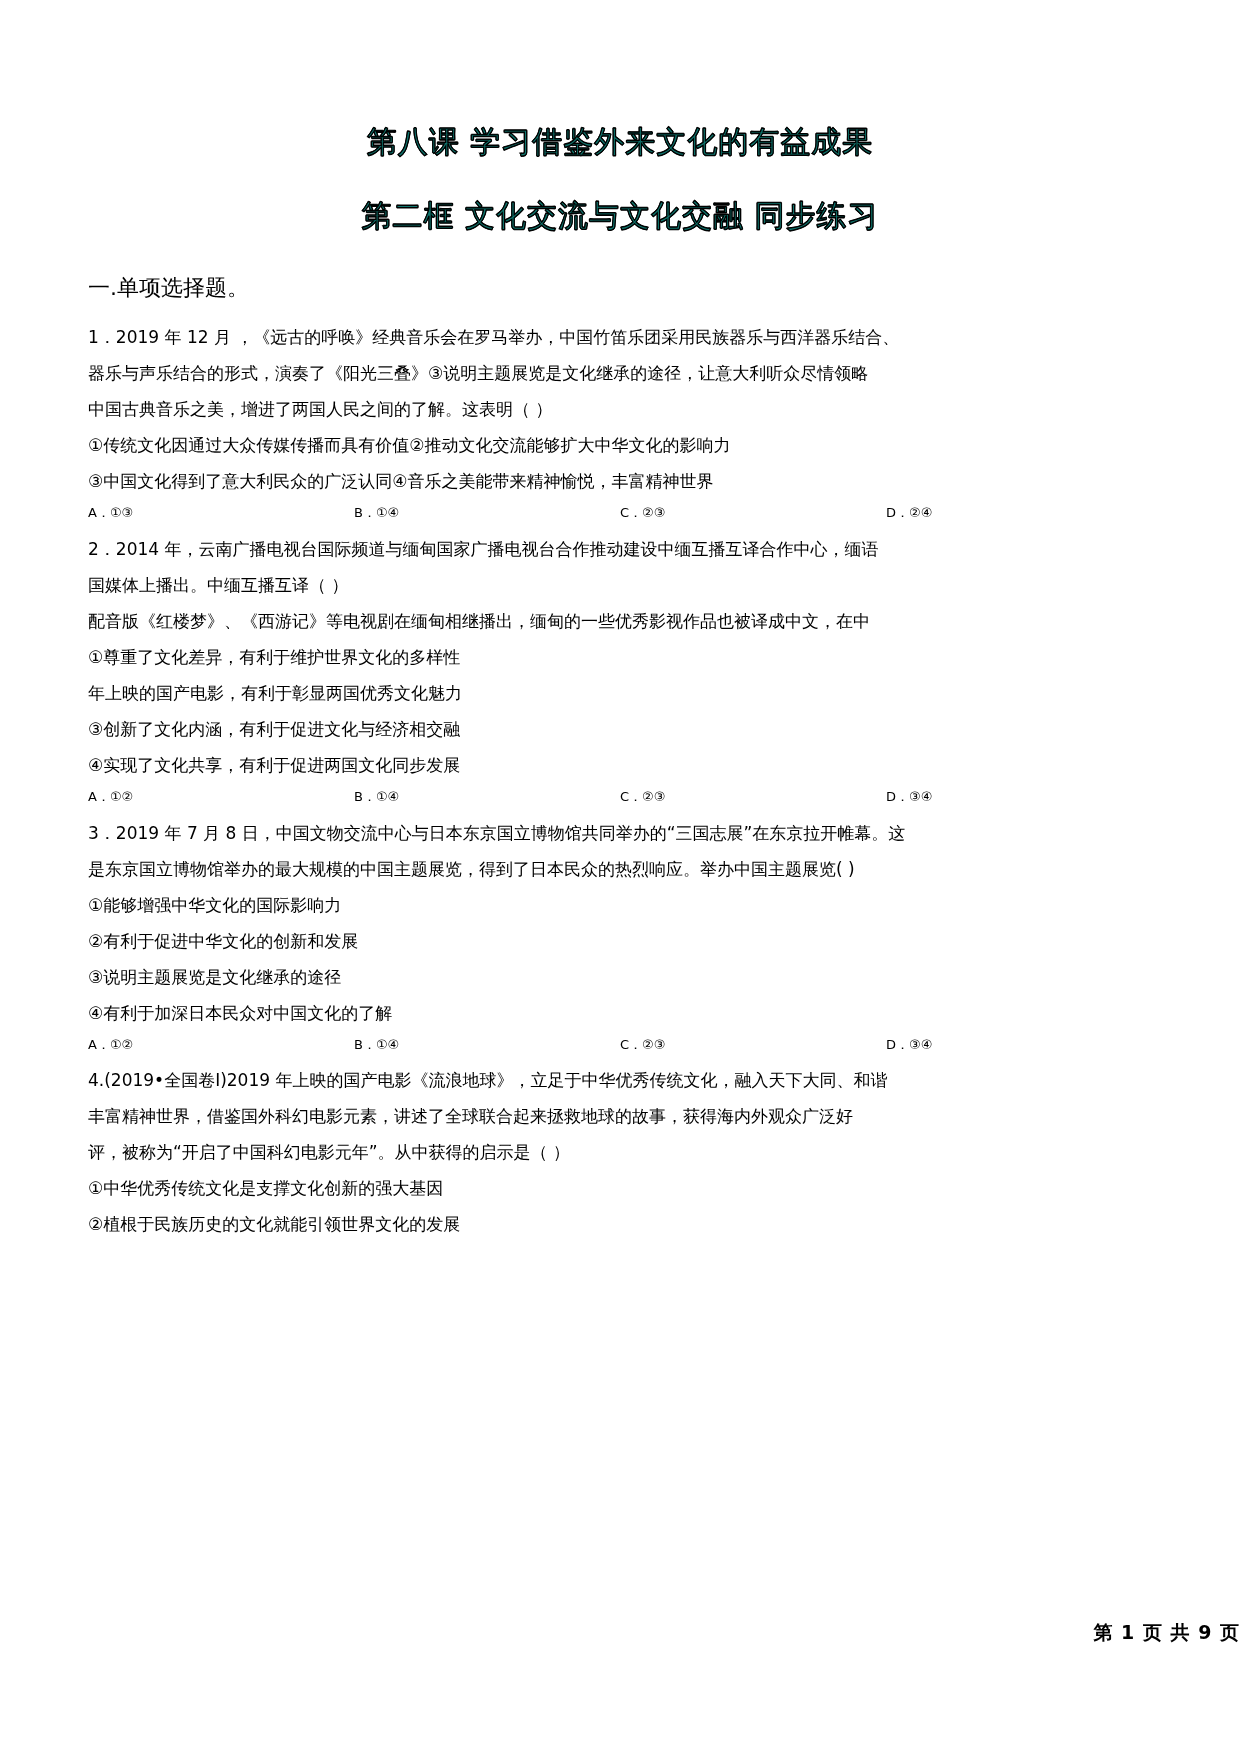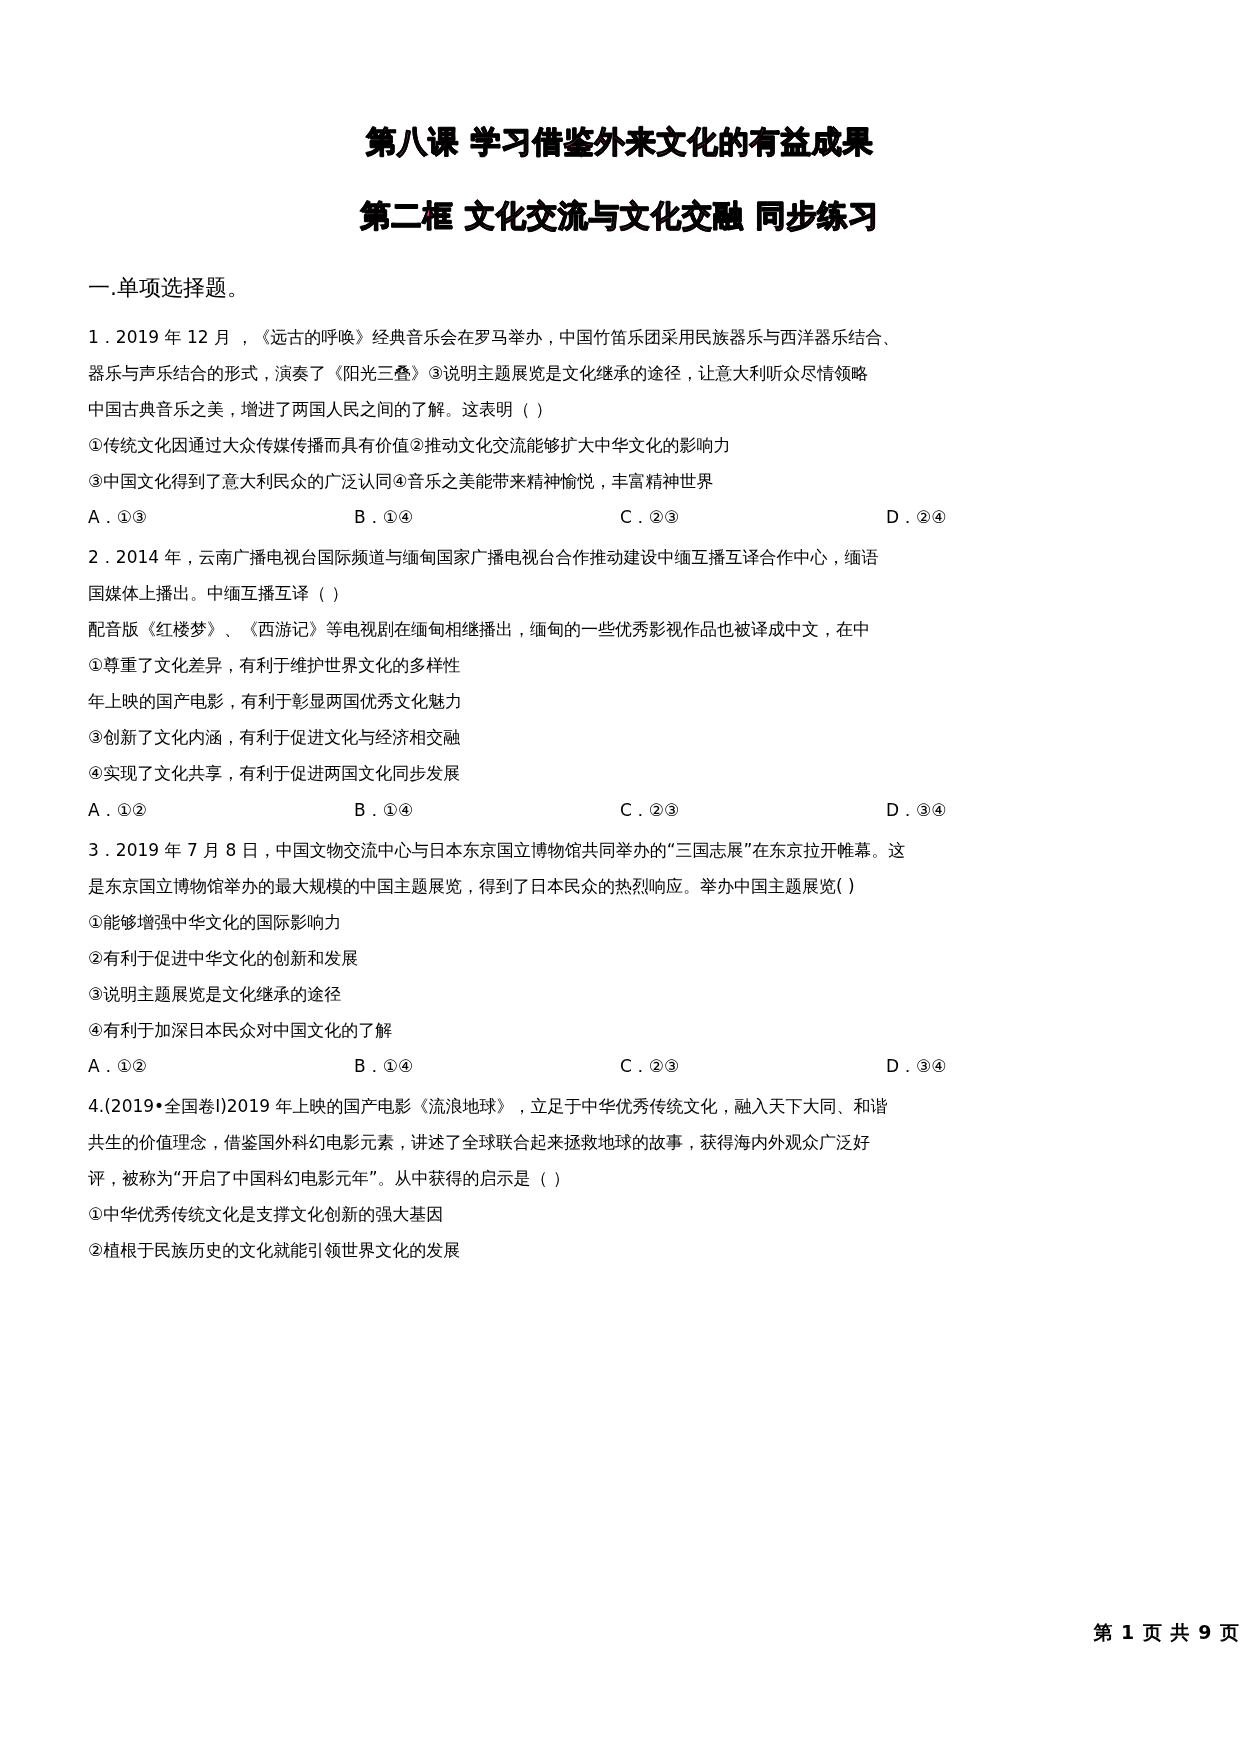--- a/index.html
+++ b/index.html
@@ -17,23 +17,23 @@
     height: 1754px;
     box-sizing: border-box;
     padding: 120px 88px 0 88px;
     background: #ffffff;
     overflow: hidden;
   }
   
   .doc-title {
     text-align: center;
     font-size: 30px;
-    font-weight: 700;
+    font-weight: 400;
     letter-spacing: 1px;
-    color: #ec4899;
+    color: #0f766e;
     -webkit-text-stroke: 1.1px #000000;
     text-shadow:
       0.7px 0 0 #000, -0.7px 0 0 #000,
       0 0.7px 0 #000, 0 -0.7px 0 #000;
     line-height: 1.45;
   }
   .doc-title.t1 { margin: 0 0 30px 0; }
   .doc-title.t2 { margin: 0 0 34px 0; }
 
   
@@ -52,21 +52,21 @@
     word-break: break-all;
   }
   .opt-line {
     font-size: 17px;
     line-height: 2.12;
     margin: 0;
   }
   
   .ans-row {
     display: flex;
-    font-size: 17px;
+    font-size: 13px;
     line-height: 2.12;
     margin: 0;
   }
   .ans-row .ans {
     width: 25%;
     white-space: nowrap;
   }
 
   
   .footer {
@@ -131,21 +131,21 @@
     <div class="ans-row">
       <span class="ans">A．①②</span>
       <span class="ans">B．①④</span>
       <span class="ans">C．②③</span>
       <span class="ans">D．③④</span>
     </div>
   </div>
 
   <div class="q-block">
     <p class="q-stem">4.(2019•全国卷Ⅰ)2019 年上映的国产电影《流浪地球》，立足于中华优秀传统文化，融入天下大同、和谐</p>
-    <p class="q-stem">共生的价值理念，借鉴国外科幻电影元素，讲述了全球联合起来拯救地球的故事，获得海内外观众广泛好</p>
+    <p class="q-stem">丰富精神世界，借鉴国外科幻电影元素，讲述了全球联合起来拯救地球的故事，获得海内外观众广泛好</p>
     <p class="q-stem">评，被称为“开启了中国科幻电影元年”。从中获得的启示是（  ）</p>
     <p class="opt-line">①中华优秀传统文化是支撑文化创新的强大基因</p>
     <p class="opt-line">②植根于民族历史的文化就能引领世界文化的发展</p>
   </div>
 
   <div class="footer">第 1 页 共 9 页</div>
 
 </div>
 
 </body></html>

